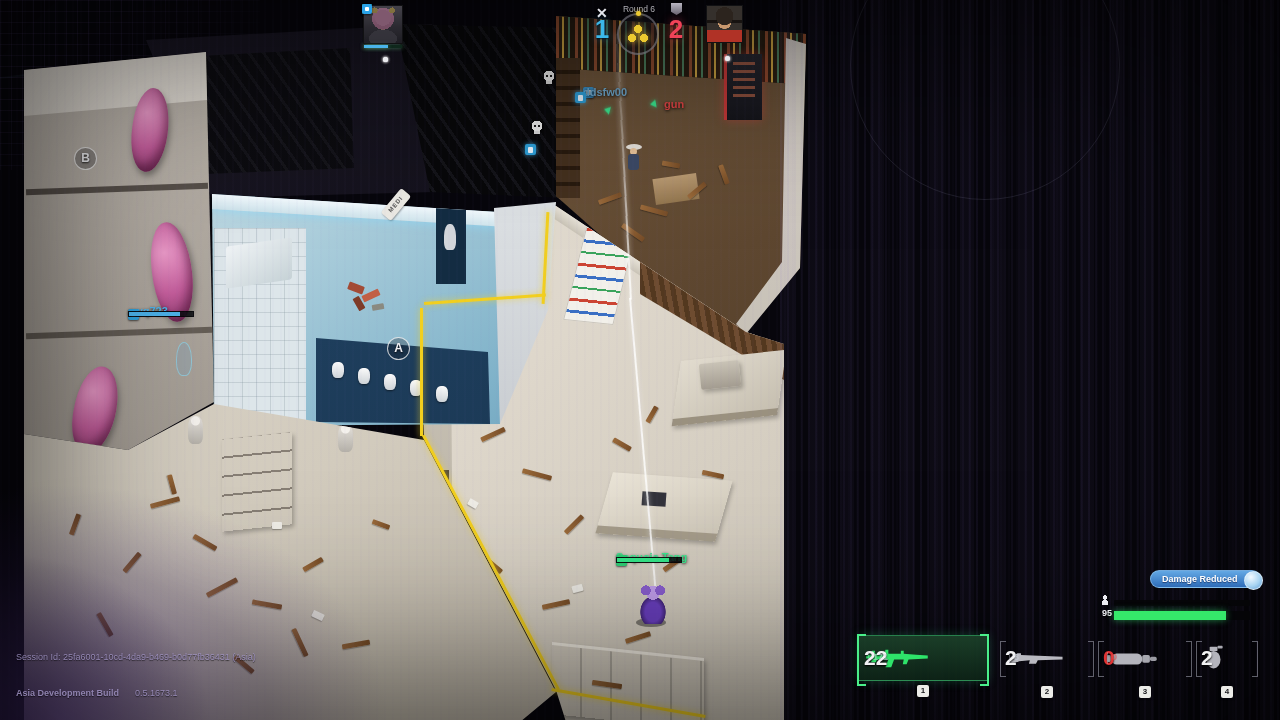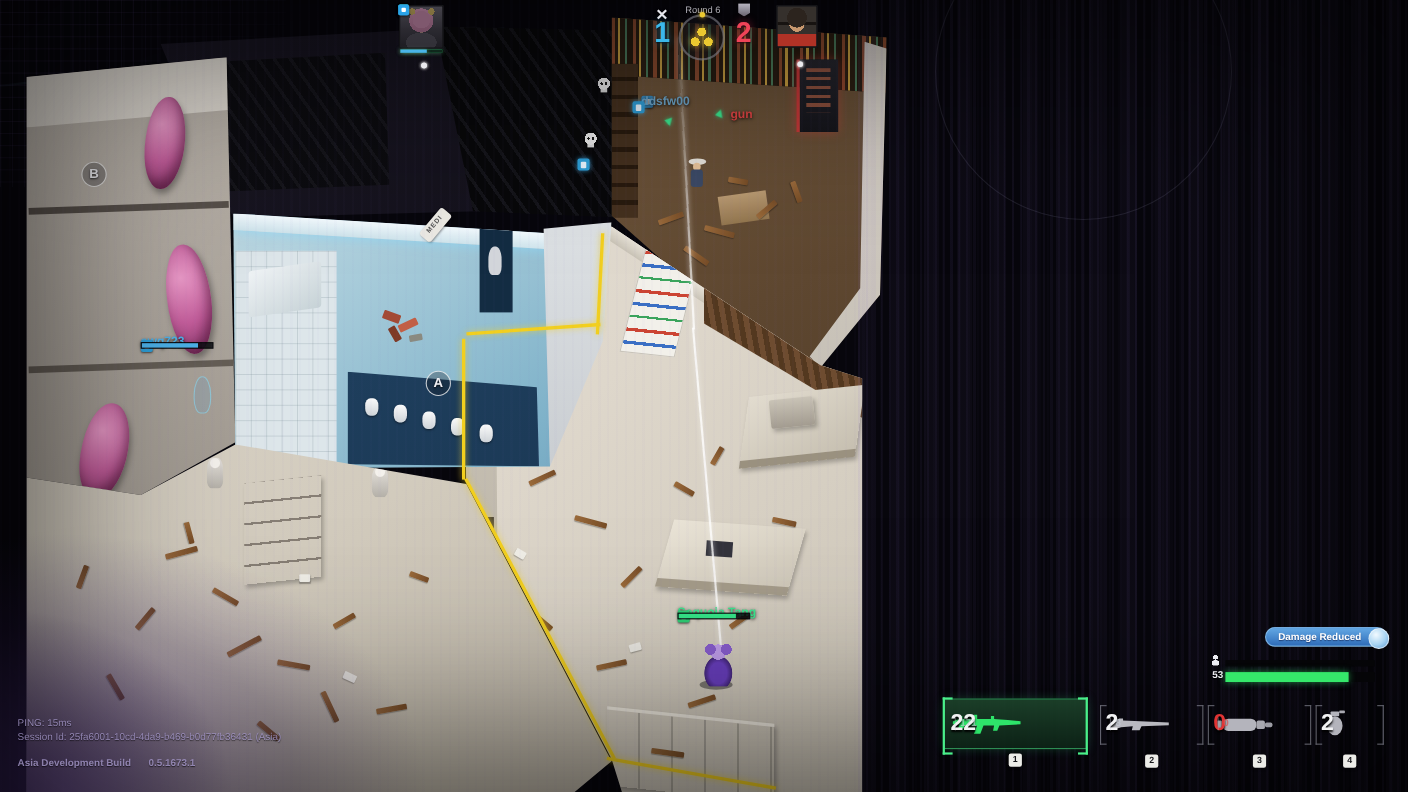--- a/index.html
+++ b/index.html
@@ -273,21 +273,21 @@
   .wkey{left:50%;bottom:-17px;transform:translateX(-50%);width:12px;height:12px;border-radius:2px;
     background:#ecece8;color:#16161a;font:700 8px/12px "Liberation Sans",sans-serif;text-align:center;
     box-shadow:0 0 3px rgba(0,0,0,.7);position:absolute;}
 
   
   #debug{left:16px;top:651px;width:420px;color:rgba(168,154,205,.8);
     font:400 9px/13px "Liberation Sans",sans-serif;text-shadow:0 1px 1px rgba(0,0,0,.6);}
   #debug .dline{position:relative;}
   #build-line{left:16px;top:688px;display:flex;gap:16px;color:rgba(168,154,205,.8);
     font:700 9px "Liberation Sans",sans-serif;text-shadow:0 1px 1px rgba(0,0,0,.6);}
-  #build-line .ver{font-weight:700;position:relative;}
+  #build-line .ver{font-weight:400;position:relative;}
   #build-line span{position:relative;}
 </style>
 </head>
 <body>
 
 <div id="stage">
 
   <div class="grid-tl"></div>
   <div class="deco-line"></div>
   <div class="deco-arc"></div>
@@ -517,21 +517,21 @@
   <div id="close-x">✕</div>
   <div id="round-label">Round 6</div>
   <div id="shield-ico"></div>
   <div id="score-left">1</div>
   <div id="obj-circle"></div>
   <div id="score-right">2</div>
 
   <div id="buff-pill">Damage Reduced</div>
   <div id="stat-ico"></div>
   <div id="shield-bar"></div>
-  <div id="hp-num">53</div>
+  <div id="hp-num">95</div>
   <div id="hp-bar">
       <div id="hp-fill" style="width: 82%;"></div>
     </div>
 
   <div id="weapons">
       <div class="wslot sel" style="left: 0px; width: 130px;">
         <svg viewBox="0 0 68 26" width="66" height="25" style="position:relative">
           <path fill="#2ee46a" d="M2 10 L8 8 L8 5 L11 5 L11 8 L21 8 L22 4 L25 4 L25 8 L38 8 L38 5 L41 5 L41 8 L54 9 L66 10 L66 13 L46 14 L44 19 L40 19 L41 14 L31 14 L28 22 L22 22 L25 14 L13 14 L12 17 L7 17 L8 13 L2 13 Z"></path>
         </svg>
         <span class="ammo">22</span>
@@ -562,21 +562,20 @@
           <rect fill="#b4b4bc" x="10" y="2" width="9" height="5" rx="1"></rect>
           <rect fill="#a8a8b0" x="19" y="1" width="6" height="3" rx="1"></rect>
           <ellipse fill="#b4b4bc" cx="14.5" cy="17" rx="8" ry="10"></ellipse>
         </svg>
         <span class="ammo">2</span>
         <div class="wkey">4</div>
       </div>
     </div>
 
   <div id="debug">
-      <div class="dline">PING: 15ms</div>
       <div class="dline">Session Id: 25fa6001-10cd-4da9-b469-b0d77fb36431 (Asia)</div>
     </div>
   <div id="build-line">
     <span>Asia Development Build</span>
     <span class="ver">0.5.1673.1</span>
   </div>
 
 </div>
 
 </body></html>

